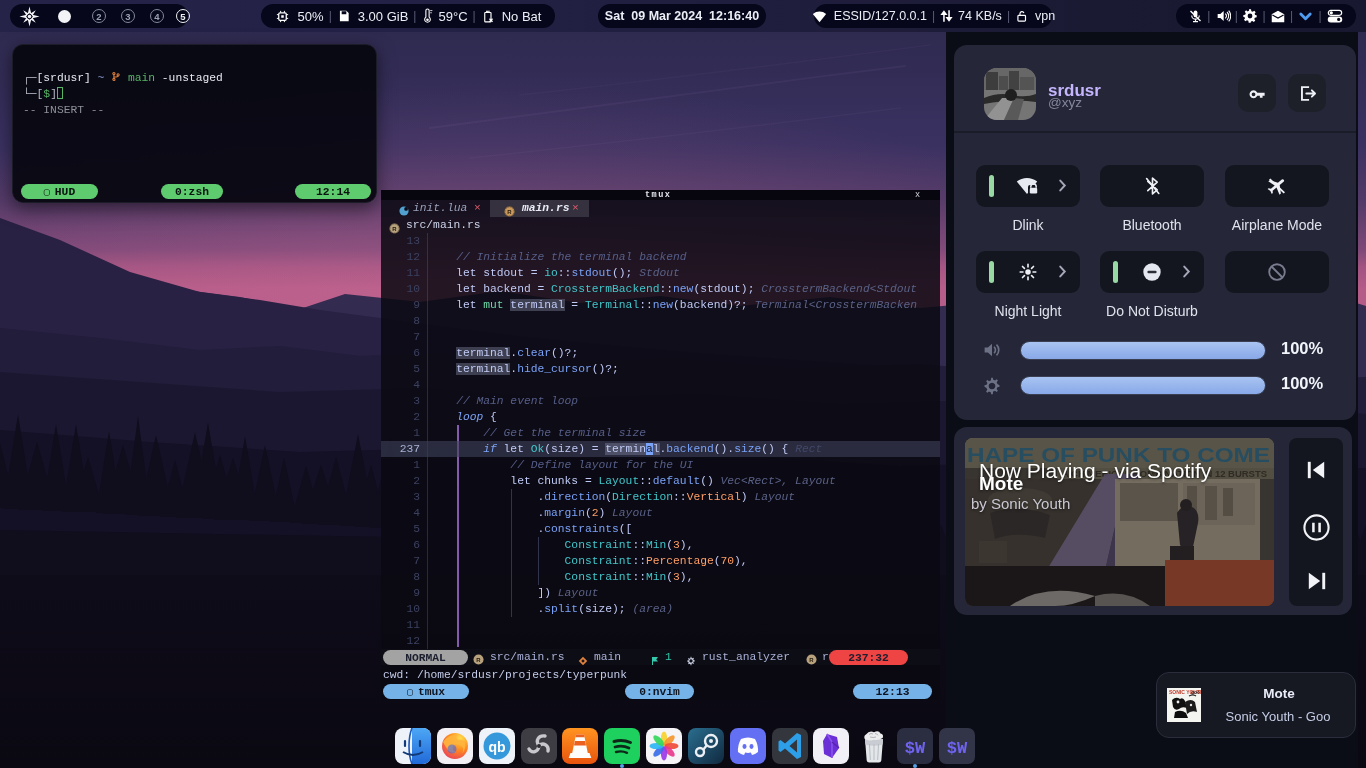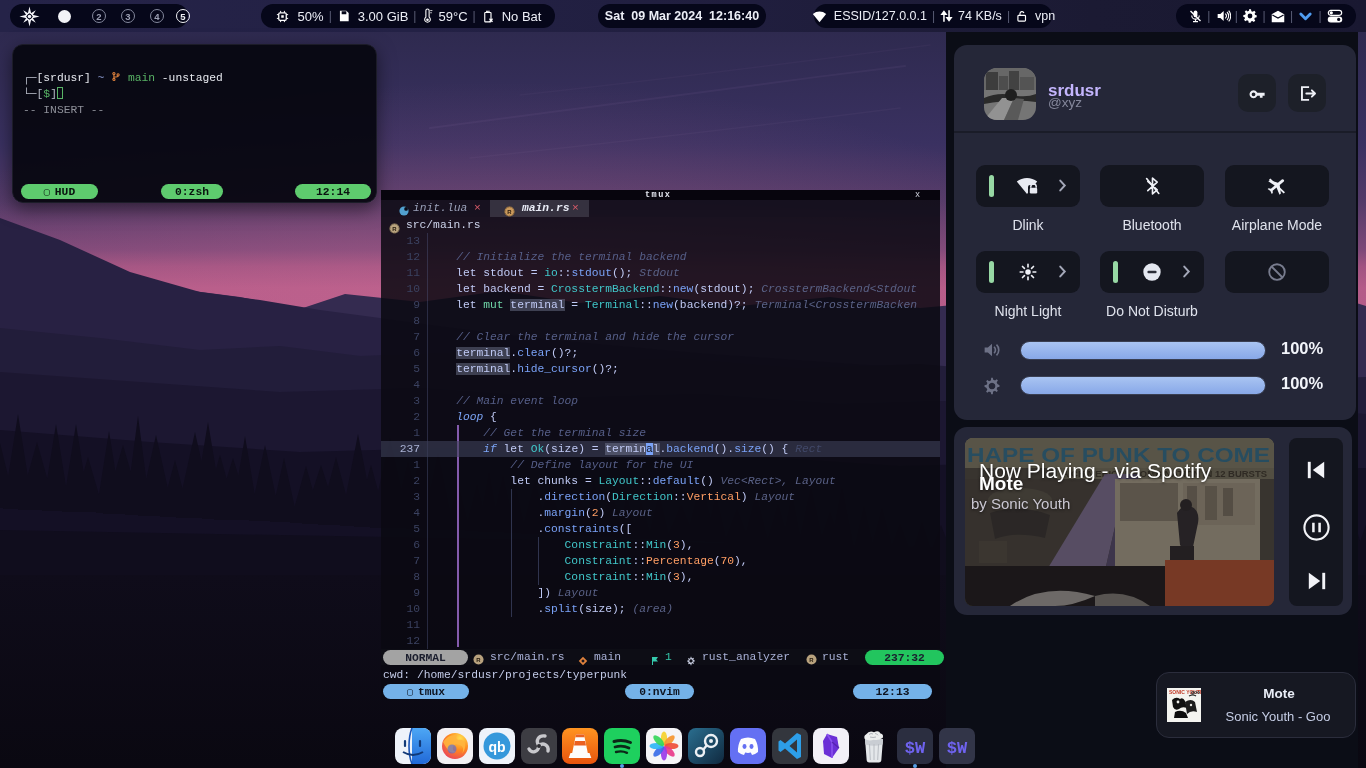--- a/index.html
+++ b/index.html
@@ -219,21 +219,21 @@
  <div style="position:absolute;left:157px;top:347px;width:1px;height:48px;background:rgba(86,95,137,0.5)"></div>
 
  <div style="position:absolute;left:0;top:251px;width:559px;height:16px;background:rgba(62,65,90,0.6)"></div>
  <div id="code">
 <div class="mono" style="position:absolute;left:0;top:43px;width:559px;height:16px;overflow:hidden"><span style="position:absolute;left:0;top:0;width:39px;text-align:right;color:#3b4261">13</span><span style="position:absolute;left:48px;top:0;color:#c0caf5"></span></div>
 <div class="mono" style="position:absolute;left:0;top:59px;width:559px;height:16px;overflow:hidden"><span style="position:absolute;left:0;top:0;width:39px;text-align:right;color:#3b4261">12</span><span style="position:absolute;left:48px;top:0;color:#c0caf5">    <i style="color:#565f89">// Initialize the terminal backend</i></span></div>
 <div class="mono" style="position:absolute;left:0;top:75px;width:559px;height:16px;overflow:hidden"><span style="position:absolute;left:0;top:0;width:39px;text-align:right;color:#3b4261">11</span><span style="position:absolute;left:48px;top:0;color:#c0caf5">    let stdout = <span style="color:#41c6c9">io</span>::<span style="color:#7aa2f7">stdout</span>(); <i style="color:#5a6287">Stdout</i></span></div>
 <div class="mono" style="position:absolute;left:0;top:91px;width:559px;height:16px;overflow:hidden"><span style="position:absolute;left:0;top:0;width:39px;text-align:right;color:#3b4261">10</span><span style="position:absolute;left:48px;top:0;color:#c0caf5">    let backend = <span style="color:#41c6c9">CrosstermBackend</span>::<span style="color:#7aa2f7">new</span>(stdout); <i style="color:#5a6287">CrosstermBackend&lt;Stdout</i></span></div>
 <div class="mono" style="position:absolute;left:0;top:107px;width:559px;height:16px;overflow:hidden"><span style="position:absolute;left:0;top:0;width:39px;text-align:right;color:#3b4261">9</span><span style="position:absolute;left:48px;top:0;color:#c0caf5">    let <span style="color:#6fd6a8">mut</span> <span style="background:rgba(120,126,150,0.45)">terminal</span> = <span style="color:#41c6c9">Terminal</span>::<span style="color:#7aa2f7">new</span>(backend)?; <i style="color:#5a6287">Terminal&lt;CrosstermBacken</i></span></div>
 <div class="mono" style="position:absolute;left:0;top:123px;width:559px;height:16px;overflow:hidden"><span style="position:absolute;left:0;top:0;width:39px;text-align:right;color:#3b4261">8</span><span style="position:absolute;left:48px;top:0;color:#c0caf5"></span></div>
-<div class="mono" style="position:absolute;left:0;top:139px;width:559px;height:16px;overflow:hidden"><span style="position:absolute;left:0;top:0;width:39px;text-align:right;color:#3b4261">7</span><span style="position:absolute;left:48px;top:0;color:#c0caf5">    <i style="color:#565f89">// Clear the terminal and hide the cursor</i></span></div>
+<div class="mono" style="position:absolute;left:0;top:139px;width:559px;height:16px;overflow:hidden"><span style="position:absolute;left:0;top:0;width:39px;text-align:right;color:#3b4261">7</span></div>
 <div class="mono" style="position:absolute;left:0;top:155px;width:559px;height:16px;overflow:hidden"><span style="position:absolute;left:0;top:0;width:39px;text-align:right;color:#3b4261">6</span><span style="position:absolute;left:48px;top:0;color:#c0caf5">    <span style="background:rgba(120,126,150,0.45)">terminal</span>.<span style="color:#7aa2f7">clear</span>()?;</span></div>
 <div class="mono" style="position:absolute;left:0;top:171px;width:559px;height:16px;overflow:hidden"><span style="position:absolute;left:0;top:0;width:39px;text-align:right;color:#3b4261">5</span><span style="position:absolute;left:48px;top:0;color:#c0caf5">    <span style="background:rgba(120,126,150,0.45)">terminal</span>.<span style="color:#7aa2f7">hide_cursor</span>()?;</span></div>
 <div class="mono" style="position:absolute;left:0;top:187px;width:559px;height:16px;overflow:hidden"><span style="position:absolute;left:0;top:0;width:39px;text-align:right;color:#3b4261">4</span><span style="position:absolute;left:48px;top:0;color:#c0caf5"></span></div>
 <div class="mono" style="position:absolute;left:0;top:203px;width:559px;height:16px;overflow:hidden"><span style="position:absolute;left:0;top:0;width:39px;text-align:right;color:#3b4261">3</span><span style="position:absolute;left:48px;top:0;color:#c0caf5">    <i style="color:#565f89">// Main event loop</i></span></div>
 <div class="mono" style="position:absolute;left:0;top:219px;width:559px;height:16px;overflow:hidden"><span style="position:absolute;left:0;top:0;width:39px;text-align:right;color:#3b4261">2</span><span style="position:absolute;left:48px;top:0;color:#c0caf5">    <i style="color:#7da6f8">loop</i> {</span></div>
 <div class="mono" style="position:absolute;left:0;top:235px;width:559px;height:16px;overflow:hidden"><span style="position:absolute;left:0;top:0;width:39px;text-align:right;color:#3b4261">1</span><span style="position:absolute;left:48px;top:0;color:#c0caf5">        <i style="color:#565f89">// Get the terminal size</i></span></div>
 <div class="mono" style="position:absolute;left:0;top:251px;width:559px;height:16px;overflow:hidden"><span style="position:absolute;left:0;top:0;width:39px;text-align:right;color:#aab2d4">237</span><span style="position:absolute;left:48px;top:0;color:#c0caf5">        <i style="color:#7da6f8">if</i> let <span style="color:#41c6c9">Ok</span>(size) = <span style="background:rgba(120,126,150,0.45)">termin</span><span style="background:#7aa2f7;color:#15161e">a</span><span style="background:rgba(120,126,150,0.45)">l</span>.<span style="color:#7aa2f7">backend</span>().<span style="color:#7aa2f7">size</span>() { <i style="color:#414868">Rect</i></span></div>
 <div class="mono" style="position:absolute;left:0;top:267px;width:559px;height:16px;overflow:hidden"><span style="position:absolute;left:0;top:0;width:39px;text-align:right;color:#3b4261">1</span><span style="position:absolute;left:48px;top:0;color:#c0caf5">            <i style="color:#565f89">// Define layout for the UI</i></span></div>
 <div class="mono" style="position:absolute;left:0;top:283px;width:559px;height:16px;overflow:hidden"><span style="position:absolute;left:0;top:0;width:39px;text-align:right;color:#3b4261">2</span><span style="position:absolute;left:48px;top:0;color:#c0caf5">            let chunks = <span style="color:#41c6c9">Layout</span>::<span style="color:#7aa2f7">default</span>() <i style="color:#5a6287">Vec&lt;Rect&gt;, Layout</i></span></div>
 <div class="mono" style="position:absolute;left:0;top:299px;width:559px;height:16px;overflow:hidden"><span style="position:absolute;left:0;top:0;width:39px;text-align:right;color:#3b4261">3</span><span style="position:absolute;left:48px;top:0;color:#c0caf5">                .<span style="color:#7aa2f7">direction</span>(<span style="color:#41c6c9">Direction</span>::<span style="color:#ff9e64">Vertical</span>) <i style="color:#5a6287">Layout</i></span></div>
@@ -266,21 +266,21 @@
   <span class="mono" style="position:absolute;left:284px;top:0;color:#35c9ac">1</span>
   <span style="position:absolute;left:305px;top:3px"><svg width="10" height="10" viewBox="0 0 24 24" fill="#c8cde0">
             <path d="M12 8 a4 4 0 1 0 0.001 0 Z M11 2 h2 l0.4 2.6 a7.5 7.5 0 0 1 2.2 0.9 l2.1-1.5 1.4 1.4-1.5 2.1 a7.5 7.5 0 0 1 0.9 2.2 L21 11 v2 l-2.6 0.4 a7.5 7.5 0 0 1-0.9 2.2 l1.5 2.1-1.4 1.4-2.1-1.5 a7.5 7.5 0 0 1-2.2 0.9 L13 22 h-2 l-0.4-2.6 a7.5 7.5 0 0 1-2.2-0.9 l-2.1 1.5-1.4-1.4 1.5-2.1 a7.5 7.5 0 0 1-0.9-2.2 L3 13 v-2 l2.6-0.4 a7.5 7.5 0 0 1 0.9-2.2 L5 6.3 6.4 4.9 8.5 6.4 a7.5 7.5 0 0 1 2.2-0.9 Z" fill-rule="evenodd"></path>
           </svg></span>
   <span class="mono" style="position:absolute;left:321px;top:0;color:#a9b1d6">rust_analyzer</span>
   <span style="position:absolute;left:425px;top:2px"><svg width="11" height="11" viewBox="0 0 24 24">
             <circle cx="12" cy="12" r="11" fill="#b8a27e"></circle>
             <text x="12" y="17" font-size="13" text-anchor="middle" fill="#241a0c" font-family="Liberation Sans" font-weight="bold">R</text>
           </svg></span>
   <span class="mono" style="position:absolute;left:441px;top:0;color:#a9b1d6">rust</span>
-  <div class="bpill" style="left:484px;top:1px;width:79px;background:#22c55e;color:#1b1e2e">237:32</div>
+  <div class="bpill" style="left:448px;top:1px;width:79px;background:#ef4444;color:#1b1e2e">237:32</div>
  </div>
  <div class="mono" style="position:absolute;left:2px;top:477px;color:#c3cbe8">cwd: /home/srdusr/projects/typerpunk</div>
 
  <div class="bpill" style="left:2px;top:494px;width:86px"><span style="font-weight:normal;font-size:10px;margin-right:5px">▢</span>tmux</div>
  <div class="bpill" style="left:244px;top:494px;width:69px">0:nvim</div>
  <div class="bpill" style="left:472px;top:494px;width:79px">12:13</div>
 </div>
 
 <div id="panel">
  <svg style="position:absolute;left:30px;top:23px;border-radius:13px;filter:brightness(0.82)" width="52" height="52" viewBox="0 0 52 52">

